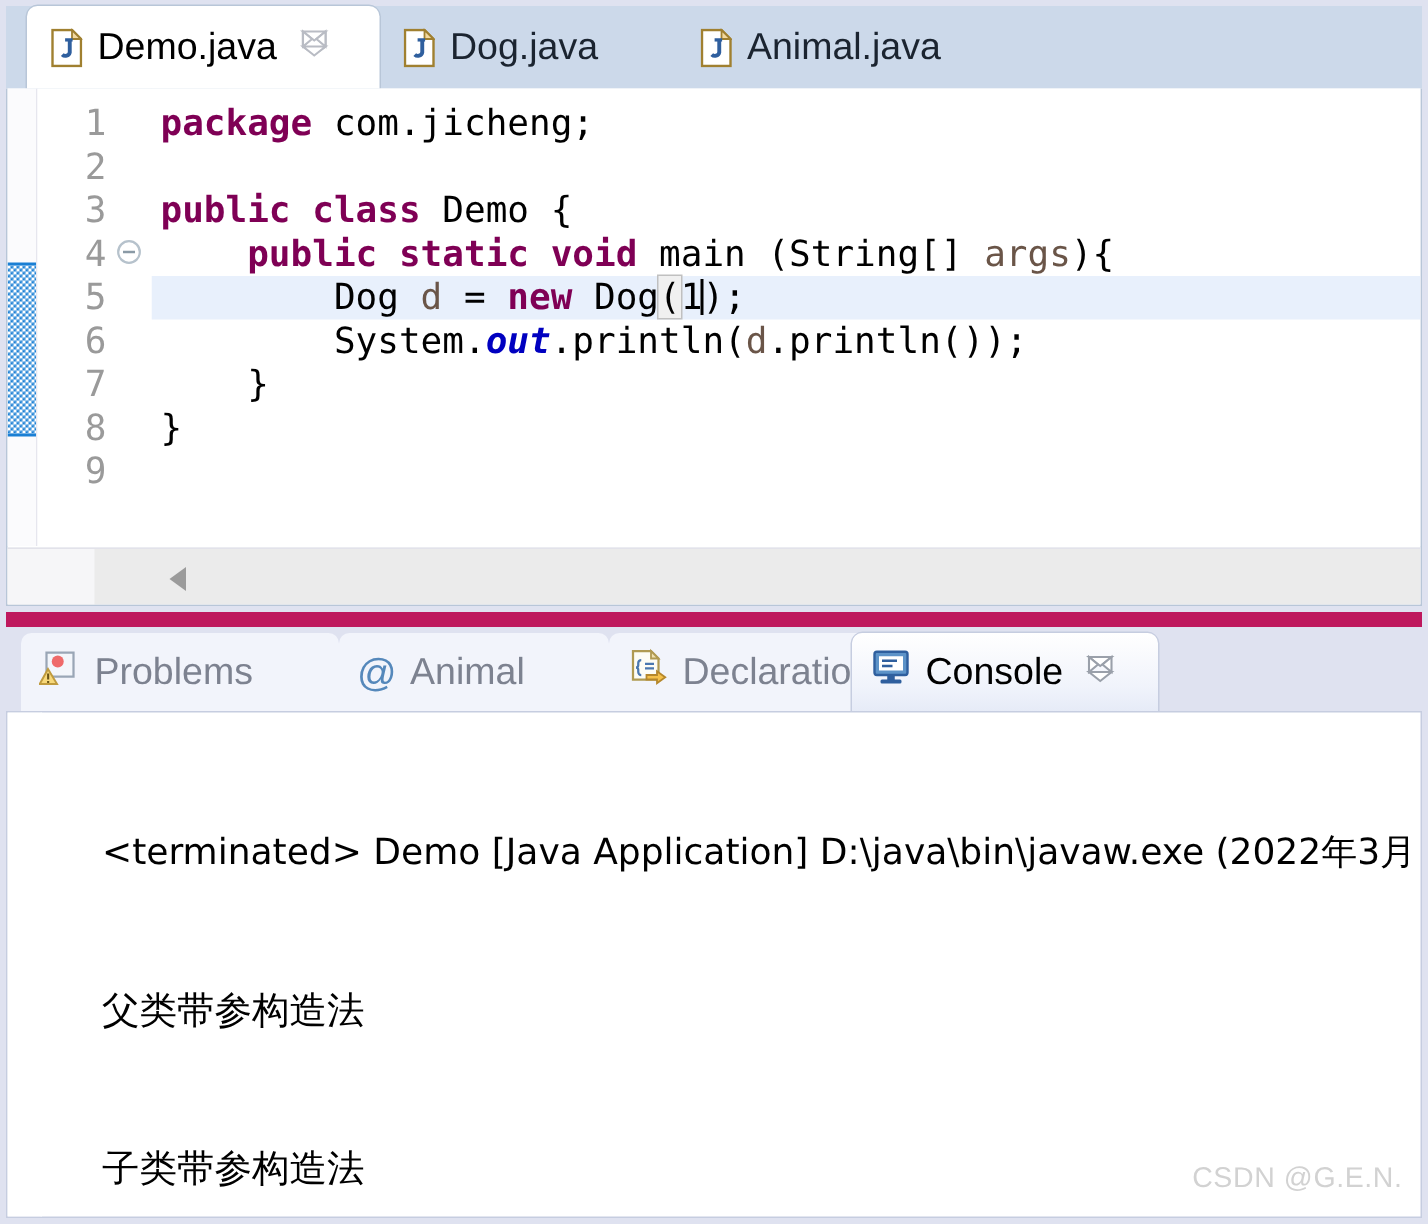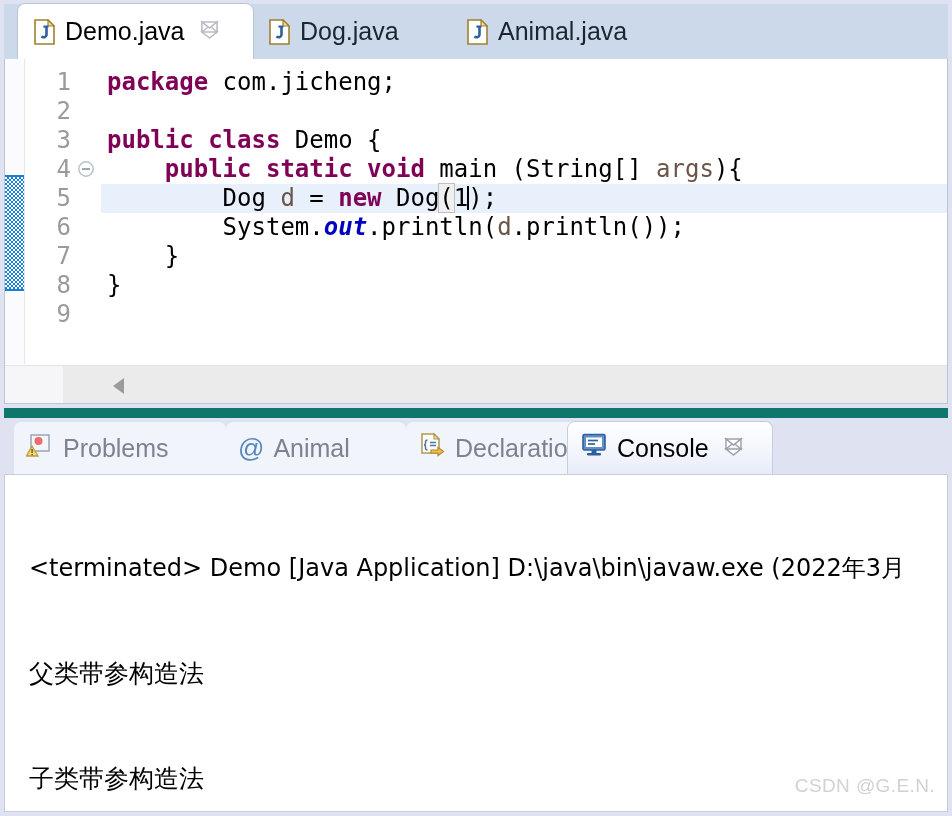--- a/index.html
+++ b/index.html
@@ -12,21 +12,21 @@
     height: 816px;
     overflow: hidden;
     font-family: "Liberation Sans", sans-serif;
     -webkit-font-smoothing: antialiased;
   }
 
   #app {
     position: relative;
     width: 952px;
     height: 816px;
-    background: #0f766e;
+    background: #be185d;
   }
 
   
   .editor-part {
     position: absolute;
     left: 0px;
     top: 0px;
     width: 952px;
     height: 408px;
     background: #dfe2f0;
@@ -277,21 +277,21 @@
   .console-text {
     position: absolute;
     left: 24px;
     top: 6px;
     right: 0;
     font-size: 24px;
     line-height: 35px;
     color: #000000;
     white-space: pre;
   }
-  .cline { height: 35px; }
+  .cline { height: 35px; margin-left: 39px; }
   .cline.cjk {
     font-family: "DejaVu Sans", sans-serif;
     font-size: 25px;
   }
   .cline.hdr {
     font-family: "DejaVu Sans", sans-serif;
     font-size: 24px;
   }
 
   .watermark {

